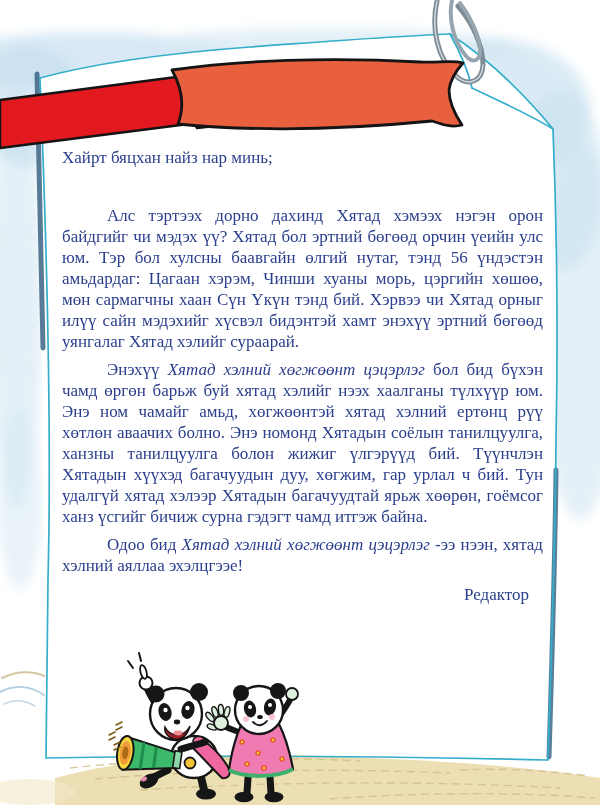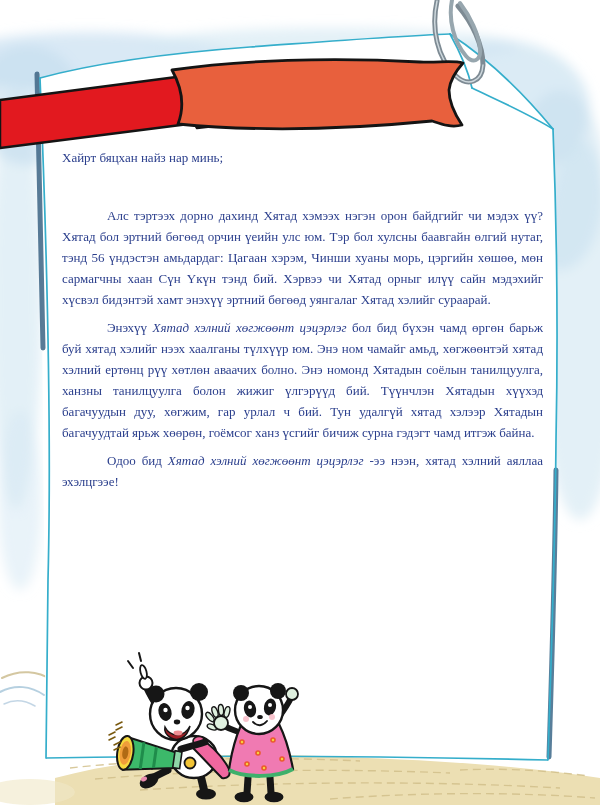--- a/index.html
+++ b/index.html
@@ -9,21 +9,21 @@
   .banner-title{
     position:absolute;left:178px;top:76px;width:268px;height:42px;
     display:flex;align-items:center;justify-content:center;
     font-family:"Liberation Sans","DejaVu Sans",sans-serif;
     font-weight:bold;font-size:21px;letter-spacing:.4px;
     color:var(--title_text,#f6a319);z-index:3;
   }
   .letter{
     position:absolute;left:62px;top:147px;width:481px;z-index:2;
     color:var(--body_text,#2a3e8c);
-    font-size:13px;line-height:21px;
+    font-size:17px;line-height:21px;
   }
   .greeting{margin:0 0 37px 0;}
   .para{margin:0 0 7px 0;text-align:justify;text-indent:45px;}
   .para em{}
   .signature{margin-top:8px;text-align:right;padding-right:14px;}
 </style>
 </head>
 <body>
 
 <div class="stage">
@@ -199,15 +199,16 @@
   </svg>
 
 
   <div class="letter">
     <p class="greeting">Хайрт бяцхан найз нар минь;</p>
     <div>
         <p class="para"><span>Алс тэртээх дорно дахинд Хятад хэмээх нэгэн орон байдгийг чи мэдэх үү? Хятад бол эртний бөгөөд орчин үеийн улс юм. Тэр бол хулсны баавгайн өлгий нутаг, тэнд 56 үндэстэн амьдардаг: Цагаан хэрэм, Чинши хуаны морь, цэргийн хөшөө, мөн сармагчны хаан Сүн Үкүн тэнд бий. Хэрвээ чи Хятад орныг илүү сайн мэдэхийг хүсвэл бидэнтэй хамт энэхүү эртний бөгөөд уянгалаг Хятад хэлийг сураарай.</span></p>
         <p class="para"><span>Энэхүү </span><em>Хятад хэлний хөгжөөнт цэцэрлэг</em><span> бол бид бүхэн чамд өргөн барьж буй хятад хэлийг нээх хаалганы түлхүүр юм. Энэ ном чамайг амьд, хөгжөөнтэй хятад хэлний ертөнц рүү хөтлөн аваачих болно. Энэ номонд Хятадын соёлын танилцуулга, ханзны танилцуулга болон жижиг үлгэрүүд бий. Түүнчлэн Хятадын хүүхэд багачуудын дуу, хөгжим, гар урлал ч бий. Тун удалгүй хятад хэлээр Хятадын багачуудтай ярьж хөөрөн, гоёмсог ханз үсгийг бичиж сурна гэдэгт чамд итгэж байна.</span></p>
         <p class="para"><span>Одоо бид </span><em>Хятад хэлний хөгжөөнт цэцэрлэг</em><span> -ээ нээн, хятад хэлний аяллаа эхэлцгээе!</span></p>
       </div>
+    <p class="signature">Редактор</p>
   </div>
 
 </div>
 
 </body></html>

